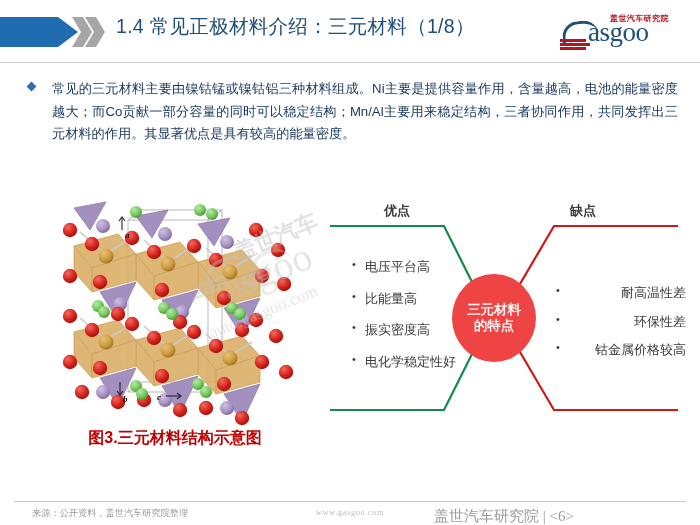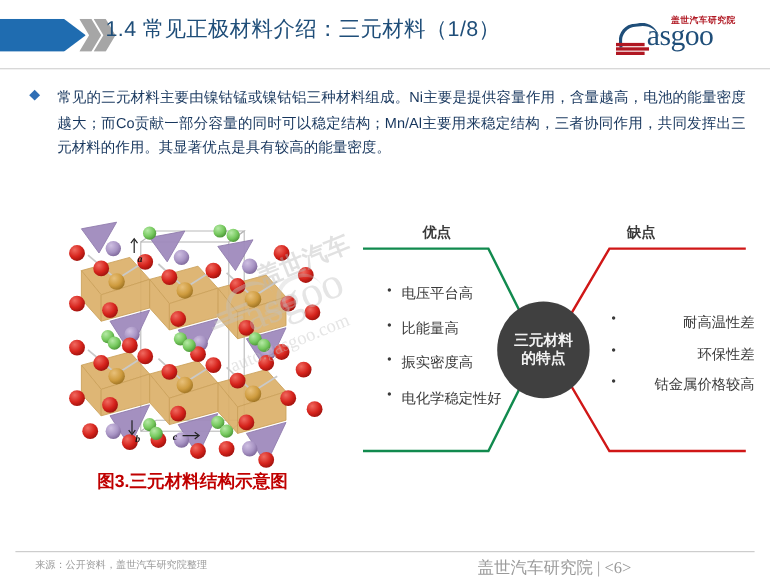--- a/index.html
+++ b/index.html
@@ -40,21 +40,21 @@
     top: 17px;
     width: 20px; height: 30px;
     background: #a6a6a6;
     clip-path: polygon(0 0, 11px 0, 20px 50%, 11px 100%, 0 100%, 9px 50%);
   }
   .hdr-chev.c1 { left: 72px; }
   .hdr-chev.c2 { left: 85px; }
 
   .hdr-title {
     position: absolute;
-    left: 96px; top: 13px;
+    left: 116px; top: 13px;
     font-size: 19.5px;
     color: #1f4e79;
     letter-spacing: 0.3px;
     white-space: nowrap;
   }
 
   .hdr-rule {
     position: absolute;
     left: 0; top: 62px;
     width: 700px; height: 1px;
@@ -181,21 +181,21 @@
     left: 0; top: -1px;
     font-size: 11px;
     color: #3a3a3a;
   }
 
   .ellipse {
     position: absolute;
     left: 134px; top: 78px;
     width: 84px; height: 88px;
     border-radius: 50%;
-    background: #404040;
+    background: #ef4444;
     display: flex;
     align-items: center;
     justify-content: center;
   }
   .ellipse-text {
     font-size: 13.4px;
     font-weight: bold;
     color: #f2f2f2;
     line-height: 1.18;
     text-align: center;
@@ -563,16 +563,17 @@
   <div class="watermark2">
     <div class="wm2-swoosh"></div>
     <div class="wm2-bar a"></div>
     <div class="wm2-bar b"></div>
     <div class="wm2-bar c"></div>
   </div>
 
   <div class="footer-rule"></div>
   <div class="footer">
     <div class="ft-src">来源：公开资料，盖世汽车研究院整理</div>
+    <div class="ft-url">www.gasgoo.com</div>
     <div class="ft-right">盖世汽车研究院 | &lt;6&gt;</div>
   </div>
 
 </div>
 
 </body></html>

